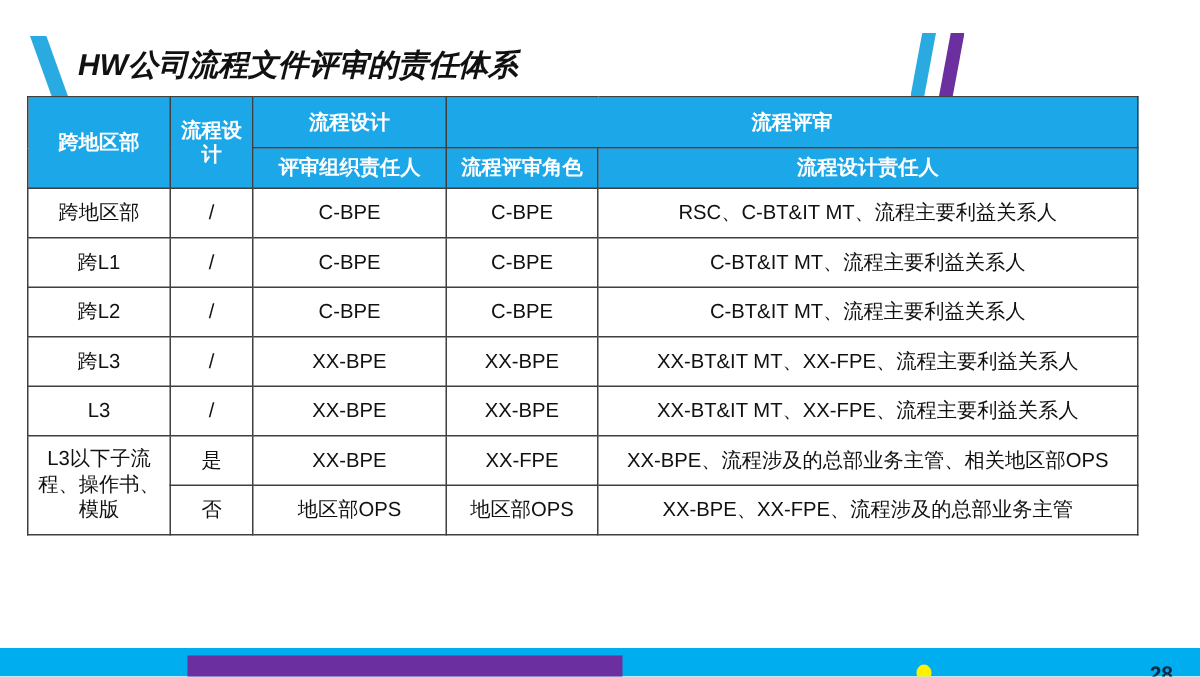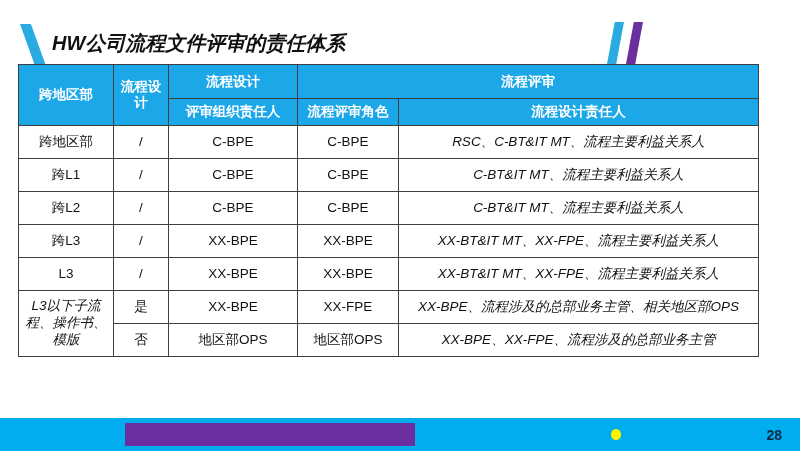--- a/index.html
+++ b/index.html
@@ -109,43 +109,41 @@
   table.resp-table tbody td {
     font-size: 13.5px;
     color: #111111;
     text-align: center;
     height: 32px;
     line-height: 1.25;
   }
   td.role-cell {
     text-align: left;
     padding-left: 6px;
-    font-style: italic;
   }
   td.level-merge {
     text-align: center;
     line-height: 1.3;
     font-size: 13px;
-    font-style: italic;
   }
 
   
   col.c-level   { width: 95px; }
   col.c-cross   { width: 55px; }
   col.c-design  { width: 129px; }
   col.c-org     { width: 101px; }
   col.c-role    { width: 360px; }
 
   
   .footer-bar {
     position: absolute;
     left: 0;
     bottom: 0;
     width: 800px;
-    height: 33px;
+    height: 19px;
     background: #00AEEF;
   }
   .footer-purple {
     position: absolute;
     left: 125px;
     top: 5px;
     width: 290px;
     height: 23px;
     background: #6B2FA0;
   }

